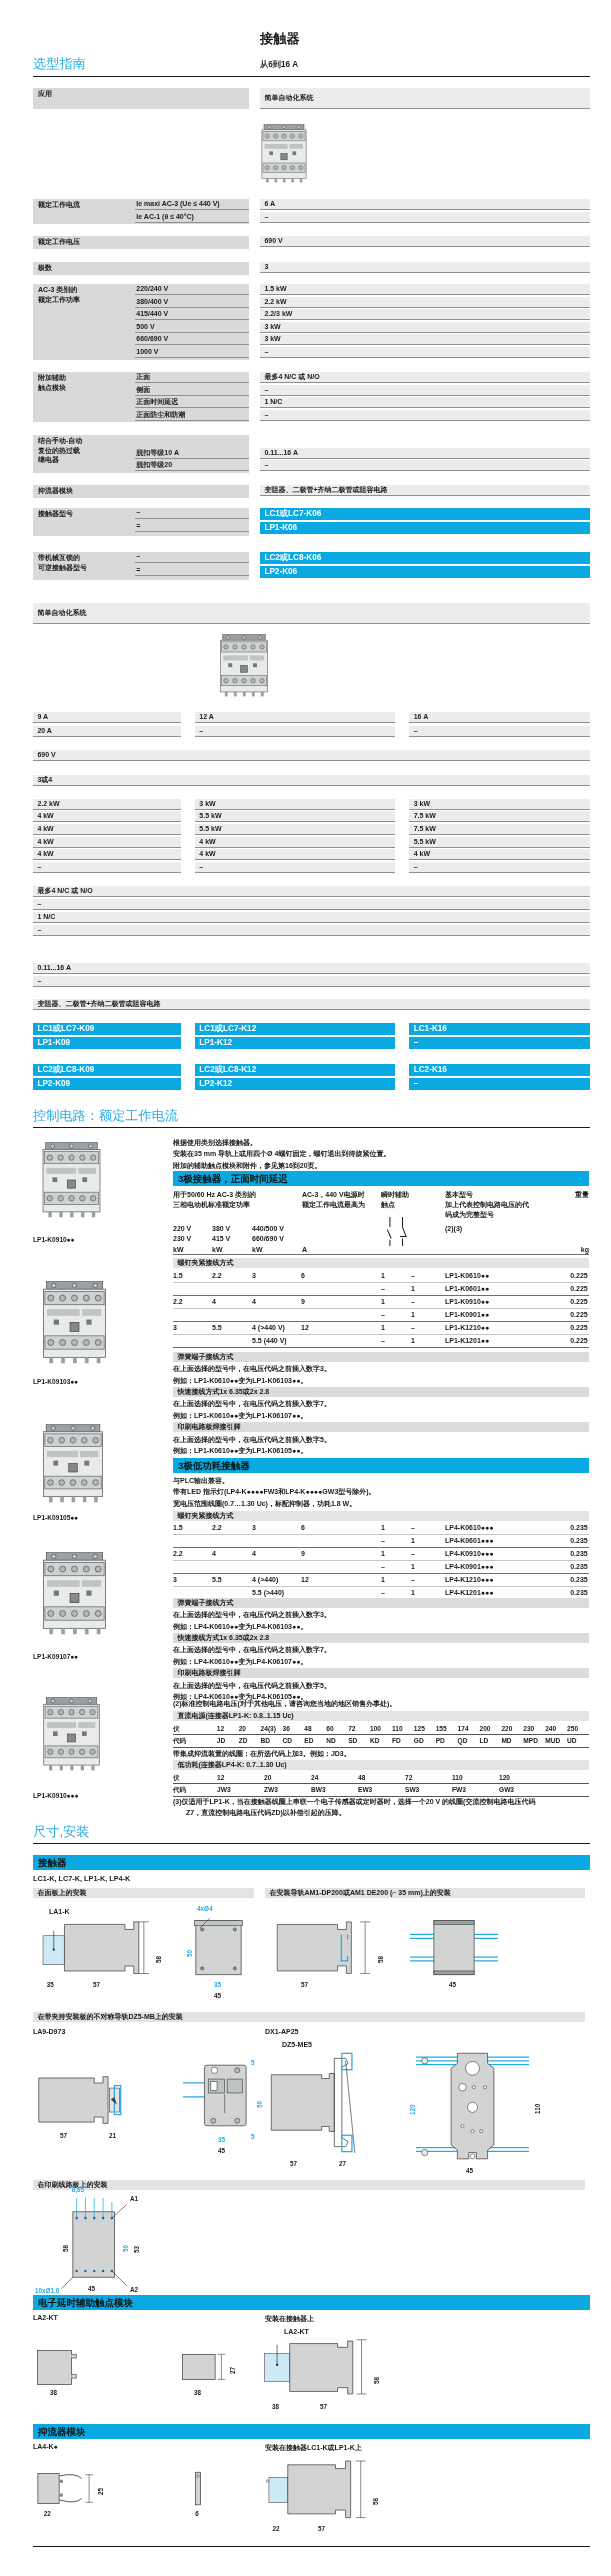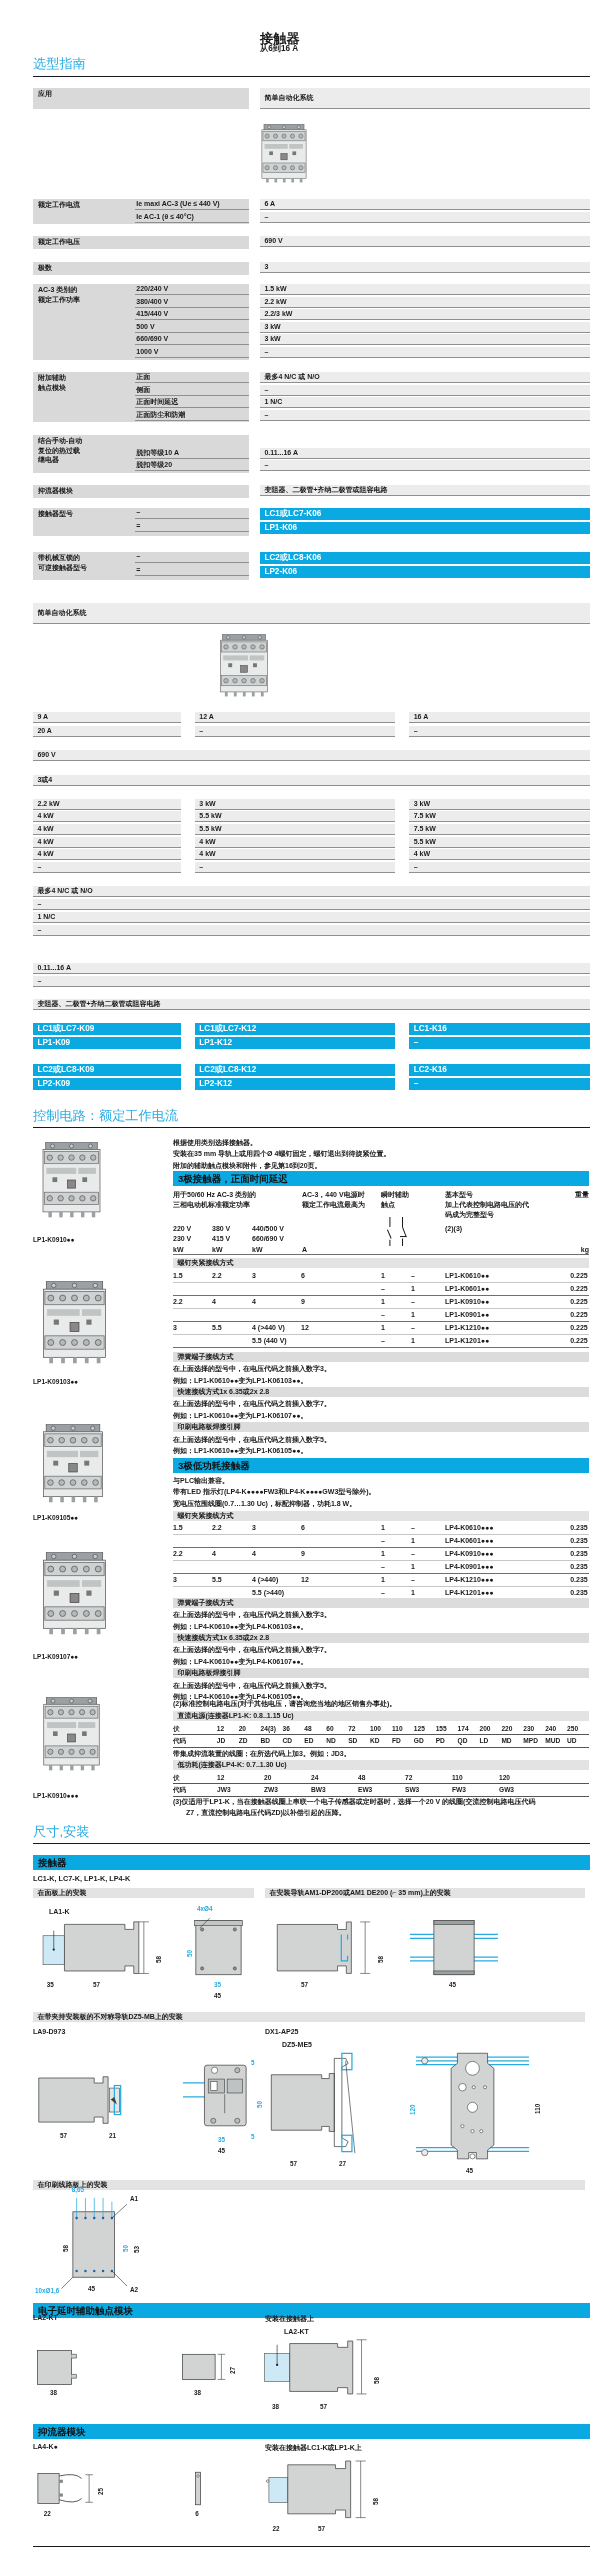--- a/index.html
+++ b/index.html
@@ -53,21 +53,21 @@
   .dlabel{position:absolute;font-size:7px;font-weight:700;}
   .photo-label{position:absolute;font-size:6.6px;font-weight:600;left:33px;}
   svg{display:block;}
 </style>
 </head>
 <body>
 
 <div class="page">
 
   <div class="abs doc-title" style="left:260px;top:30px;">接触器</div>
-  <div class="abs doc-sub" style="left:260px;top:43px;">从6到16 A</div>
+  <div class="abs doc-sub" style="left:260px;top:59px;">从6到16 A</div>
   <div class="abs cyan-title" style="left:33px;top:55px;">选型指南</div>
   <div class="rule" style="left:33px;top:76px;width:557px;"></div>
 
   <div id="p1">
       <div class="grp" style="top: 88px;">
         <div class="lab tall" style="height: 21.4px;">
           <div class="main">应用</div>
         </div>
         <div class="vals tall" style="top: 0px;">
           <div class="prow">简单自动化系统</div>
@@ -1066,21 +1066,21 @@
     <span class="dim dimc" style="left:17.7px;top:-7.6px;">8,65</span>
     <span class="dim" style="left:76px;top:1.3px;">A1</span>
     <span class="dim dimv" style="left:7.6px;top:58px;">58</span>
     <span class="dim dimc dimv" style="left:68px;top:58px;">50</span>
     <span class="dim dimv" style="left:79px;top:59px;">53</span>
     <span class="dim dimc" style="left:-19px;top:93px;">10xØ1,6</span>
     <span class="dim" style="left:34px;top:91px;">45</span>
     <span class="dim" style="left:76px;top:92px;">A2</span>
   </div>
 
-  <div class="banner" style="left:33px;top:2295px;width:552px;margin-top:8px;">电子延时辅助触点模块</div>
+  <div class="banner" style="left:33px;top:2295px;width:552px;">电子延时辅助触点模块</div>
   <div class="dlabel" style="left:33px;top:2314px;">LA2-KT</div>
   <div class="dlabel" style="left:265px;top:2314px;font-weight:600;">安装在接触器上</div>
   <div class="dlabel" style="left:284px;top:2328px;font-weight:600;">LA2-KT</div>
   <div class="abs" style="left:35px;top:2349px;width:69px;height:57px;">
     <svg width="69" height="37" viewBox="0 0 110 58">
       <rect x="4" y="2" width="54" height="54" fill="#d2d4d4" stroke="#444" stroke-width="1.2"></rect>
       <path d="M58 8 h8 v6 h-8 M58 40 h8 v6 h-8" fill="#d2d4d4" stroke="#444"></path>
     </svg>
     <span class="dim" style="left:15px;top:40px;">38</span>
   </div>

